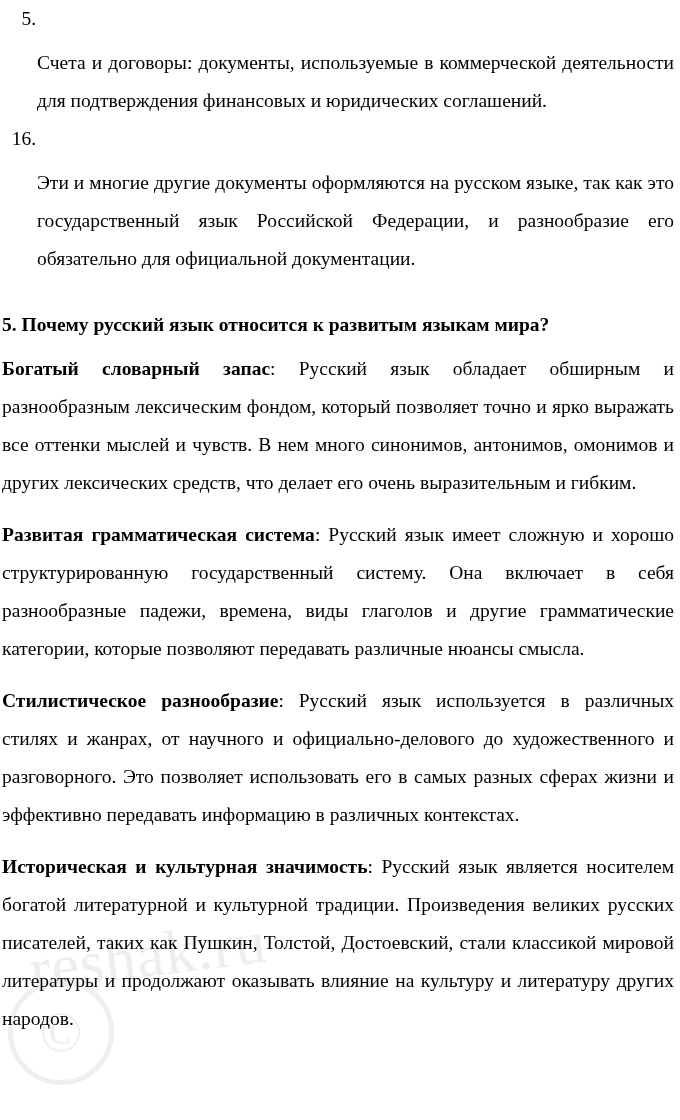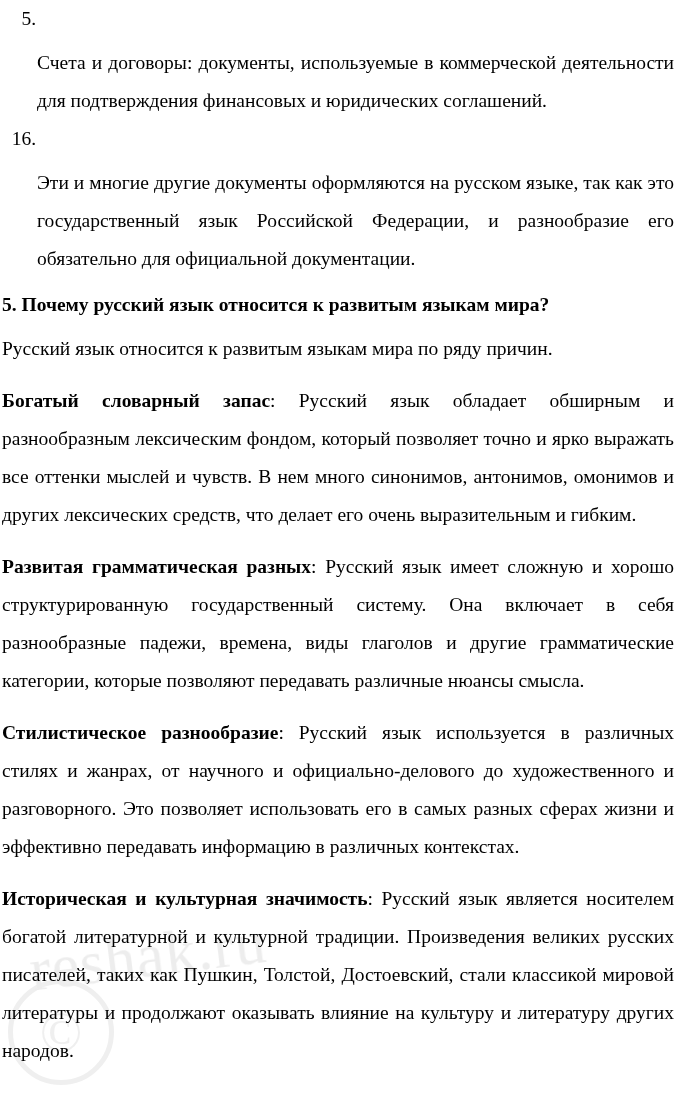--- a/index.html
+++ b/index.html
@@ -54,21 +54,21 @@
     text-align: justify;
     text-justify: inter-word;
     hyphens: none;
     margin-top: 44px;
   }
 
   h2.section-q {
     font-size: 19.5px;
     line-height: 38px;
     font-weight: bold;
-    margin: 8px 0 6px 0;
+    margin: 28px 0 6px 0;
     padding: 0 0 0 2px;
   }
 
   p.para {
     font-size: 19.5px;
     line-height: 38px;
     margin: 0 0 14px 0;
     padding: 0 0 0 2px;
     text-align: justify;
     text-align-last: left;
@@ -141,24 +141,23 @@
         <span class="txt">Счета и договоры: документы, используемые в коммерческой деятельности для подтверждения финансовых и юридических соглашений.</span>
       </li>
       <li>
         <span class="num">16.</span>
         <span class="txt">Эти и многие другие документы оформляются на русском языке, так как это государственный язык Российской Федерации, и разнообразие его обязательно для официальной документации.</span>
       </li>
     </ol>
 
     <h2 class="section-q">5. Почему русский язык относится к развитым языкам мира?</h2>
 
-    <p class="para">Русский язык относится к развитым языкам мира по ряду причин.</p>
 
     <p class="para"><b>Богатый словарный запас</b><span>: Русский язык обладает обширным и разнообразным лексическим фондом, который позволяет точно и ярко выражать все оттенки мыслей и чувств. В нем много синонимов, антонимов, омонимов и других лексических средств, что делает его очень выразительным и гибким.</span></p>
 
-    <p class="para"><b>Развитая грамматическая разных</b><span>: Русский язык имеет сложную и хорошо структурированную государственный систему. Она включает в себя разнообразные падежи, времена, виды глаголов и другие грамматические категории, которые позволяют передавать различные нюансы смысла.</span></p>
+    <p class="para"><b>Развитая грамматическая система</b><span>: Русский язык имеет сложную и хорошо структурированную государственный систему. Она включает в себя разнообразные падежи, времена, виды глаголов и другие грамматические категории, которые позволяют передавать различные нюансы смысла.</span></p>
 
     <p class="para"><b>Стилистическое разнообразие</b><span>: Русский язык используется в различных стилях и жанрах, от научного и официально-делового до художественного и разговорного. Это позволяет использовать его в самых разных сферах жизни и эффективно передавать информацию в различных контекстах.</span></p>
 
     <p class="para"><b>Историческая и культурная значимость</b><span>: Русский язык является носителем богатой литературной и культурной традиции. Произведения великих русских писателей, таких как Пушкин, Толстой, Достоевский, стали классикой мировой литературы и продолжают оказывать влияние на культуру и литературу других народов.</span></p>
 
   </div>
 </div>
 
 </body></html>

